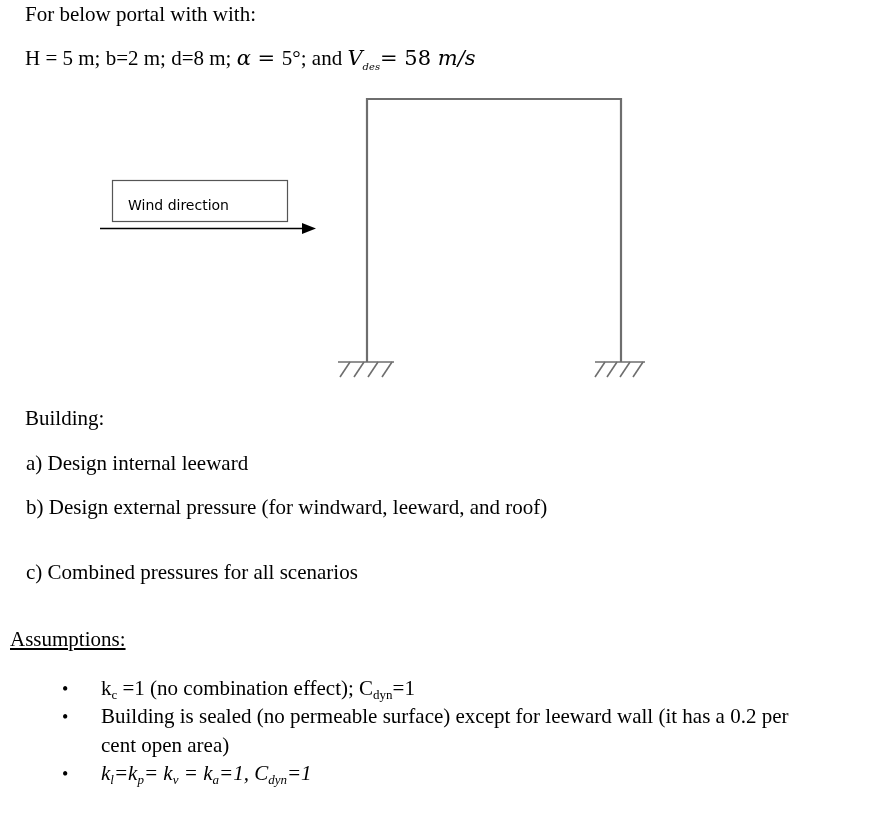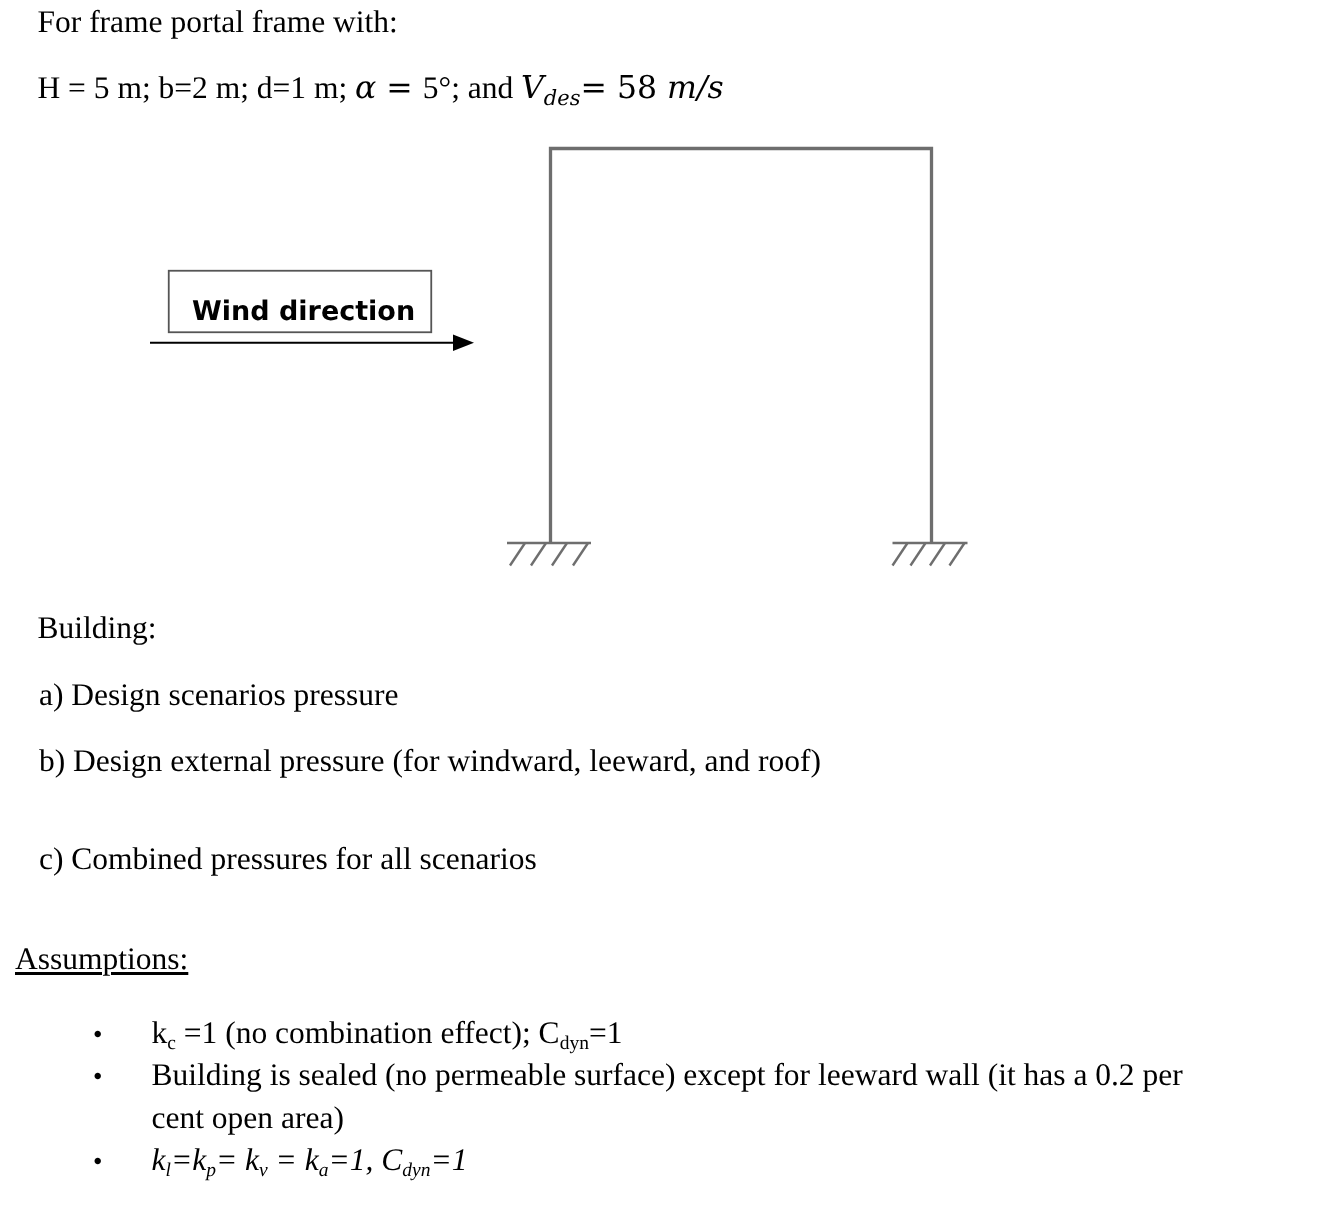--- a/index.html
+++ b/index.html
@@ -3,32 +3,32 @@
 <meta charset="utf-8">
 <style>
   html, body { margin: 0; padding: 0; background: #ffffff; }
   body { width: 892px; height: 814px; position: relative; overflow: hidden;
          font-family: "Liberation Serif", "DejaVu Serif", serif; color: #000; }
   .abs { position: absolute; white-space: nowrap; }
   .txt { font-size: 21px; line-height: 24px; }
   .math { font-family: "DejaVu Serif", "Liberation Serif", serif; font-style: italic; }
   .upright { font-style: normal; }
   .sub { font-size: 13px; vertical-align: -4px; }
-  .msub { font-size: 14px; font-style: italic; vertical-align: -5px; font-family: "DejaVu Serif", serif; }
+  .msub { font-size: 10px; font-style: italic; vertical-align: -5px; font-family: "DejaVu Serif", serif; }
   #diagram { position: absolute; left: 0; top: 0; }
-  .wind-label { font-family: "DejaVu Sans", "Liberation Sans", sans-serif; font-size: 18px; font-weight: bold; }
+  .wind-label { font-family: "DejaVu Sans", "Liberation Sans", sans-serif; font-size: 14px; }
   .bullet { font-size: 18px; }
 </style>
 </head>
 <body>
 
-<div class="abs txt" style="left:25px; top:2px;">For frame portal frame with:</div>
+<div class="abs txt" style="left:25px; top:2px;">For below portal with with:</div>
 
 <div class="abs txt" style="left:25px; top:46px;">
-  <span>H = 5 m; b=2 m; d=1 m; </span><span class="math">α</span><span class="math upright"> = </span><span>5°</span><span>; and </span><span class="math">V</span><span class="msub">des</span><span class="math upright">= </span><span class="math upright">58 </span><span class="math">m/s</span>
+  <span>H = 5 m; b=2 m; d=8 m; </span><span class="math">α</span><span class="math upright"> = </span><span>5°</span><span>; and </span><span class="math">V</span><span class="msub">des</span><span class="math upright">= </span><span class="math upright">58 </span><span class="math">m/s</span>
 </div>
 
 <svg id="diagram" width="892" height="400">
 
   <rect x="112.5" y="180.5" width="175" height="41" fill="#ffffff" stroke="#555555" stroke-width="1.2"></rect>
 
   <line x1="100" y1="228.5" x2="304" y2="228.5" stroke="#000" stroke-width="1.3"></line>
   <polygon points="302,223 316,228.5 302,234" fill="#000"></polygon>
 
   <polyline points="367,362 367,99 621,99 621,362" fill="none" stroke="#6e6e6e" stroke-width="2.2"></polyline>
@@ -45,21 +45,21 @@
     <line x1="595" y1="362" x2="645" y2="362"></line>
     <line x1="605" y1="362" x2="595" y2="377"></line>
     <line x1="617" y1="362" x2="607" y2="377"></line>
     <line x1="630" y1="362" x2="620" y2="377"></line>
     <line x1="643" y1="362" x2="633" y2="377"></line>
   </g>
 </svg>
 <div class="abs wind-label" style="left:128px; top:197px;">Wind direction</div>
 
 <div class="abs txt" style="left:25px; top:406px;">Building:</div>
-<div class="abs txt" style="left:26px; top:451px;">a) Design scenarios pressure</div>
+<div class="abs txt" style="left:26px; top:451px;">a) Design internal leeward</div>
 <div class="abs txt" style="left:26px; top:495px;">b) Design external pressure (for windward, leeward, and roof)</div>
 <div class="abs txt" style="left:26px; top:560px;">c) Combined pressures for all scenarios</div>
 
 <div class="abs txt" style="left:10px; top:627px;text-decoration:underline;">Assumptions:</div>
 
 <div class="abs bullet" style="left:62px; top:679px;">•</div>
 <div class="abs txt" style="left:101px; top:676px;">
   <span>k</span><span class="sub">c</span><span> =1 (no combination effect); C</span><span class="sub">dyn</span><span>=1</span>
 </div>
 

